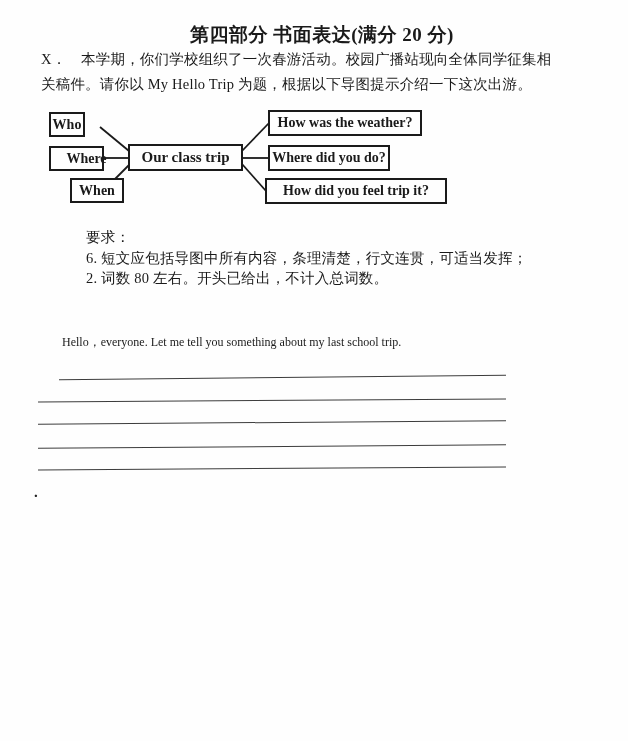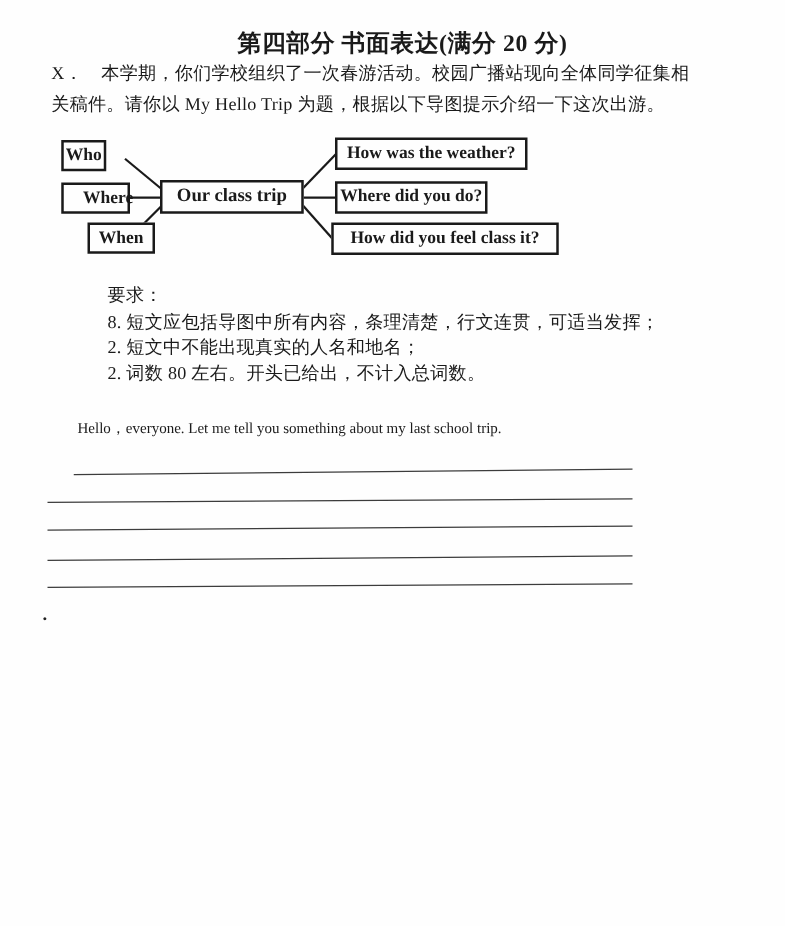--- a/index.html
+++ b/index.html
@@ -142,27 +142,26 @@
         <line x1="242" y1="53" x2="269" y2="53"></line>
         <line x1="242" y1="59" x2="266" y2="86"></line>
       </g>
     </svg>
     <div class="node node-who">Who</div>
     <div class="node node-where">Where</div>
     <div class="node node-when">When</div>
     <div class="node node-weather">How was the weather?</div>
     <div class="node node-center">Our class trip</div>
     <div class="node node-what">Where did you do?</div>
-    <div class="node node-feel">How did you feel class it?</div>
+    <div class="node node-feel">How did you feel trip it?</div>
   </div>
 
   <div class="requirements">
     <div class="req-line txt">要求：</div>
-    <div class="req-line txt">8. 短文应包括导图中所有内容，条理清楚，行文连贯，可适当发挥；</div>
-    <div class="req-line txt">2. 短文中不能出现真实的人名和地名；</div>
+    <div class="req-line txt">6. 短文应包括导图中所有内容，条理清楚，行文连贯，可适当发挥；</div>
     <div class="req-line txt">2. 词数 80 左右。开头已给出，不计入总词数。</div>
   </div>
 
 
   <div class="essay-opening txt">Hello，everyone. Let me tell you something about my last school trip.</div>
 
   <div class="writing-area" id="writing-area">
       <div class="writing-line"></div>
       <div class="writing-line"></div>
       <div class="writing-line"></div>

